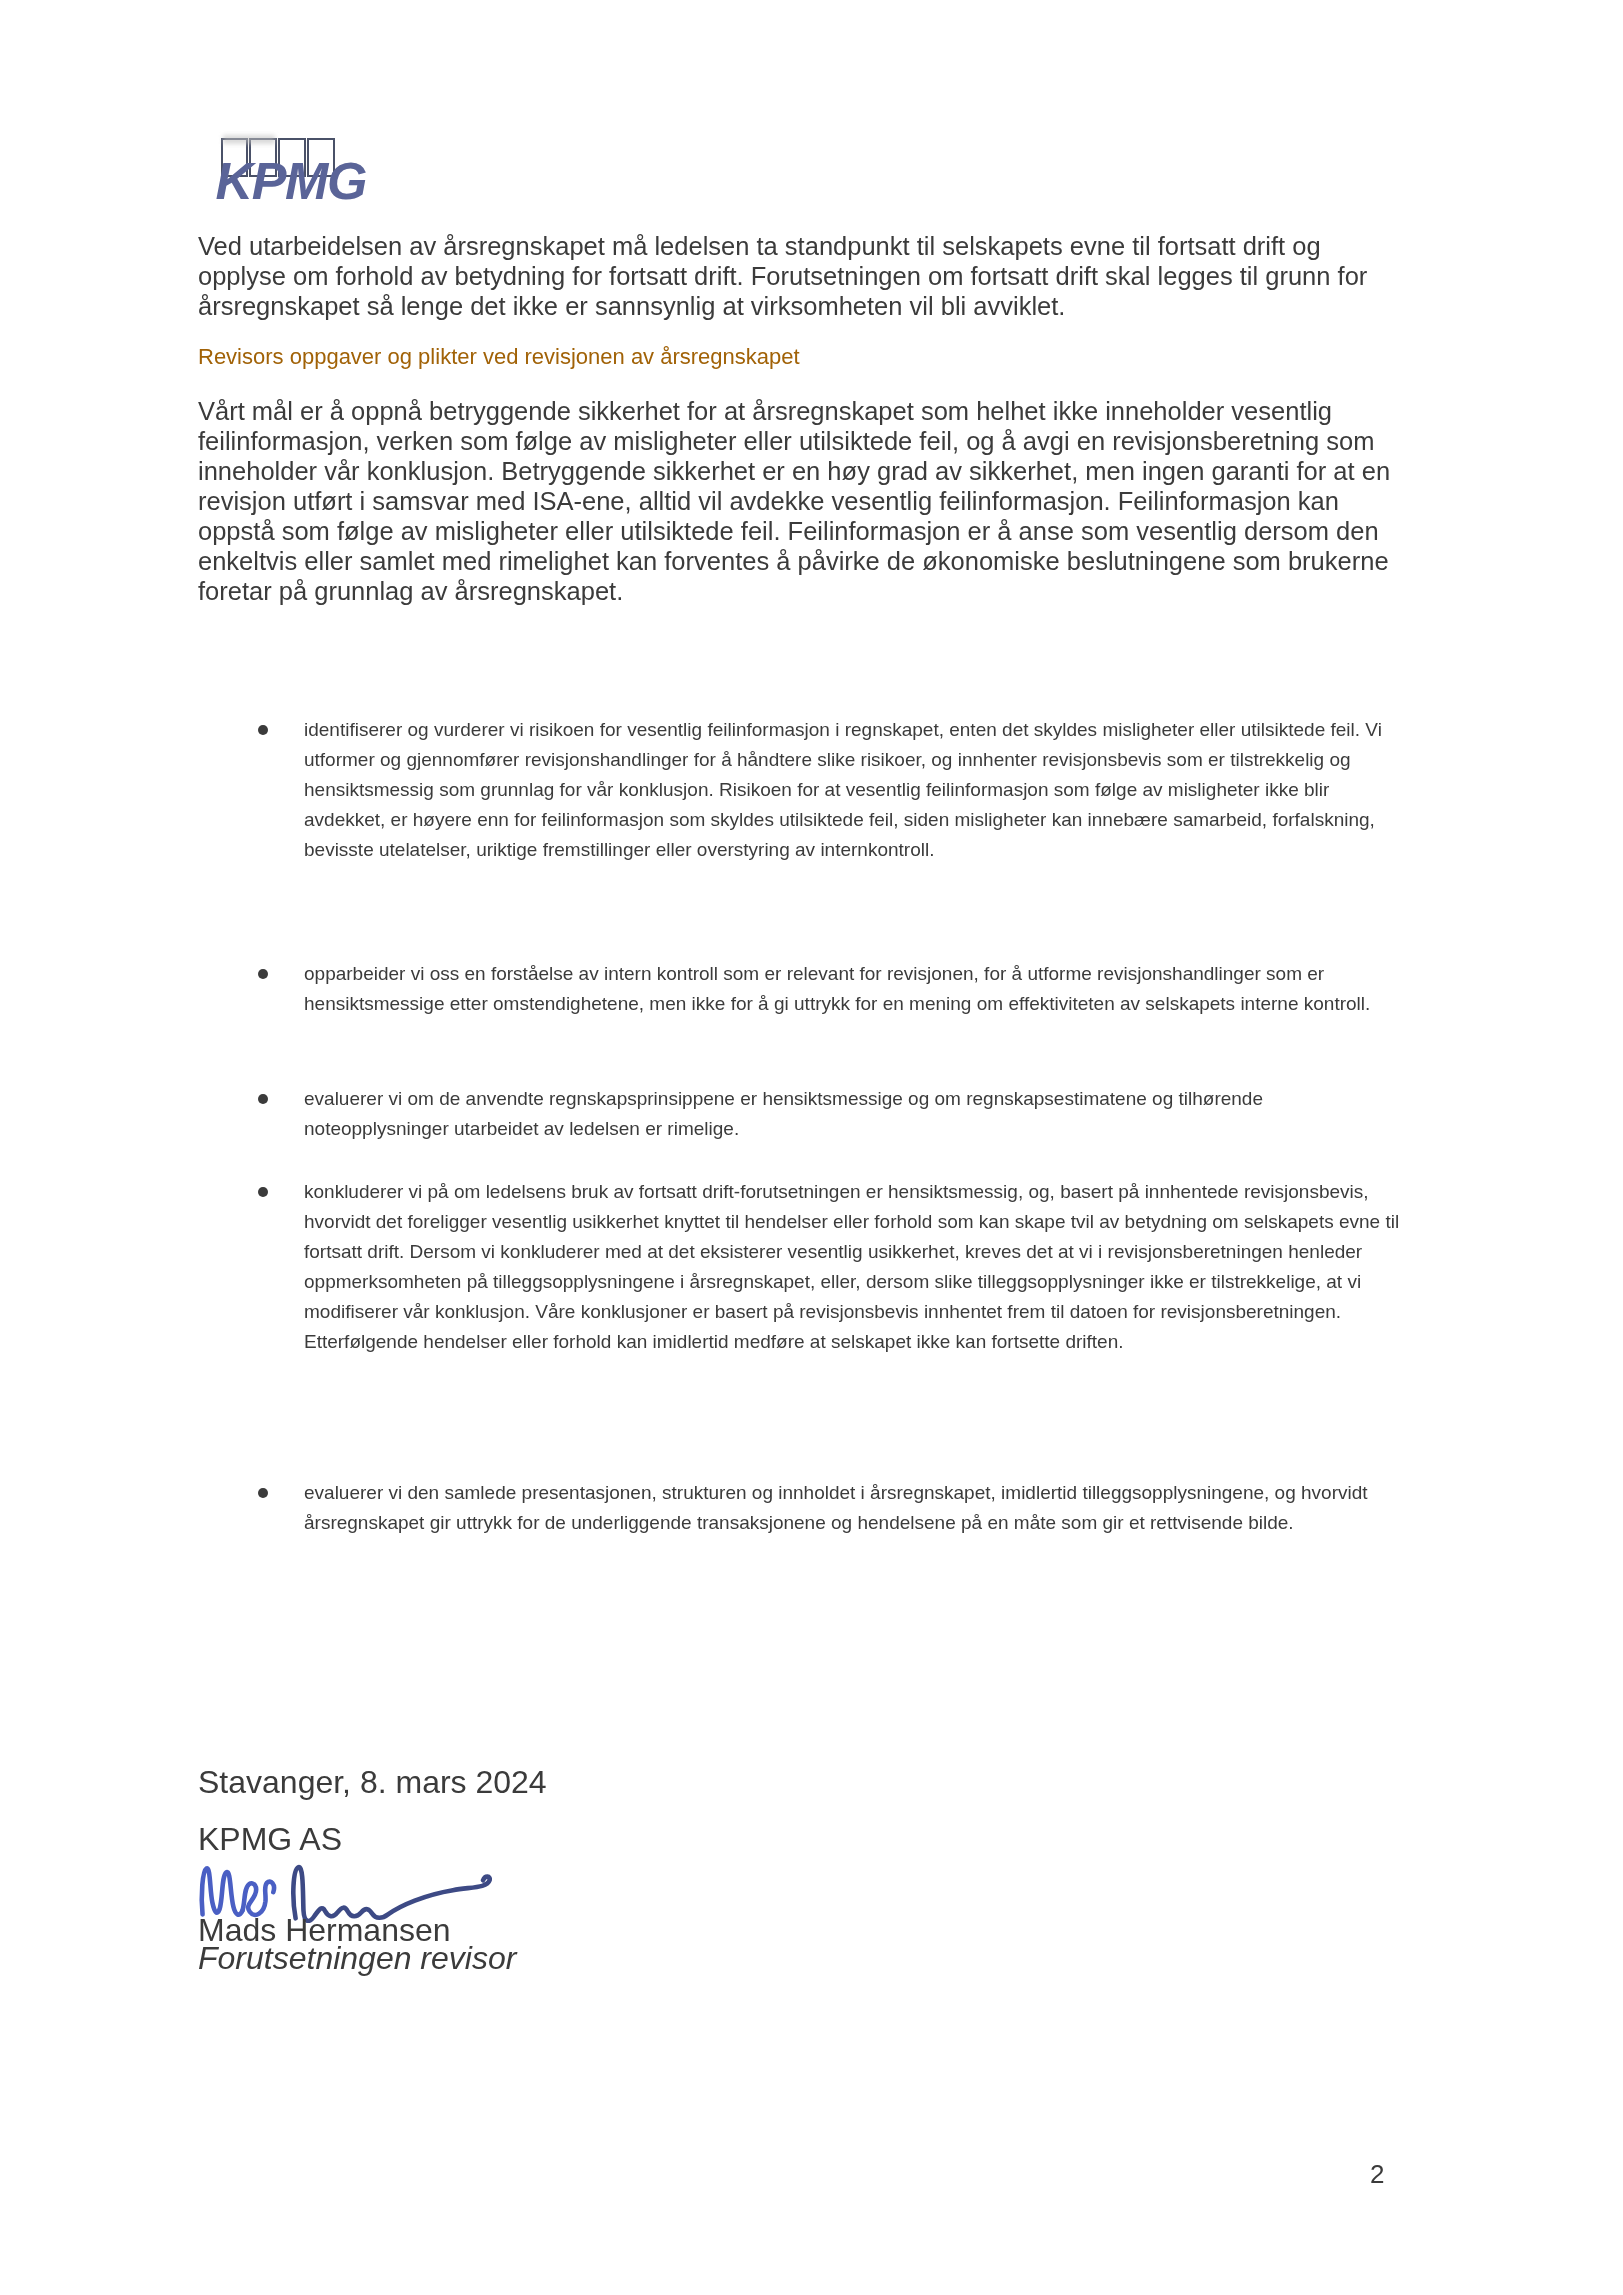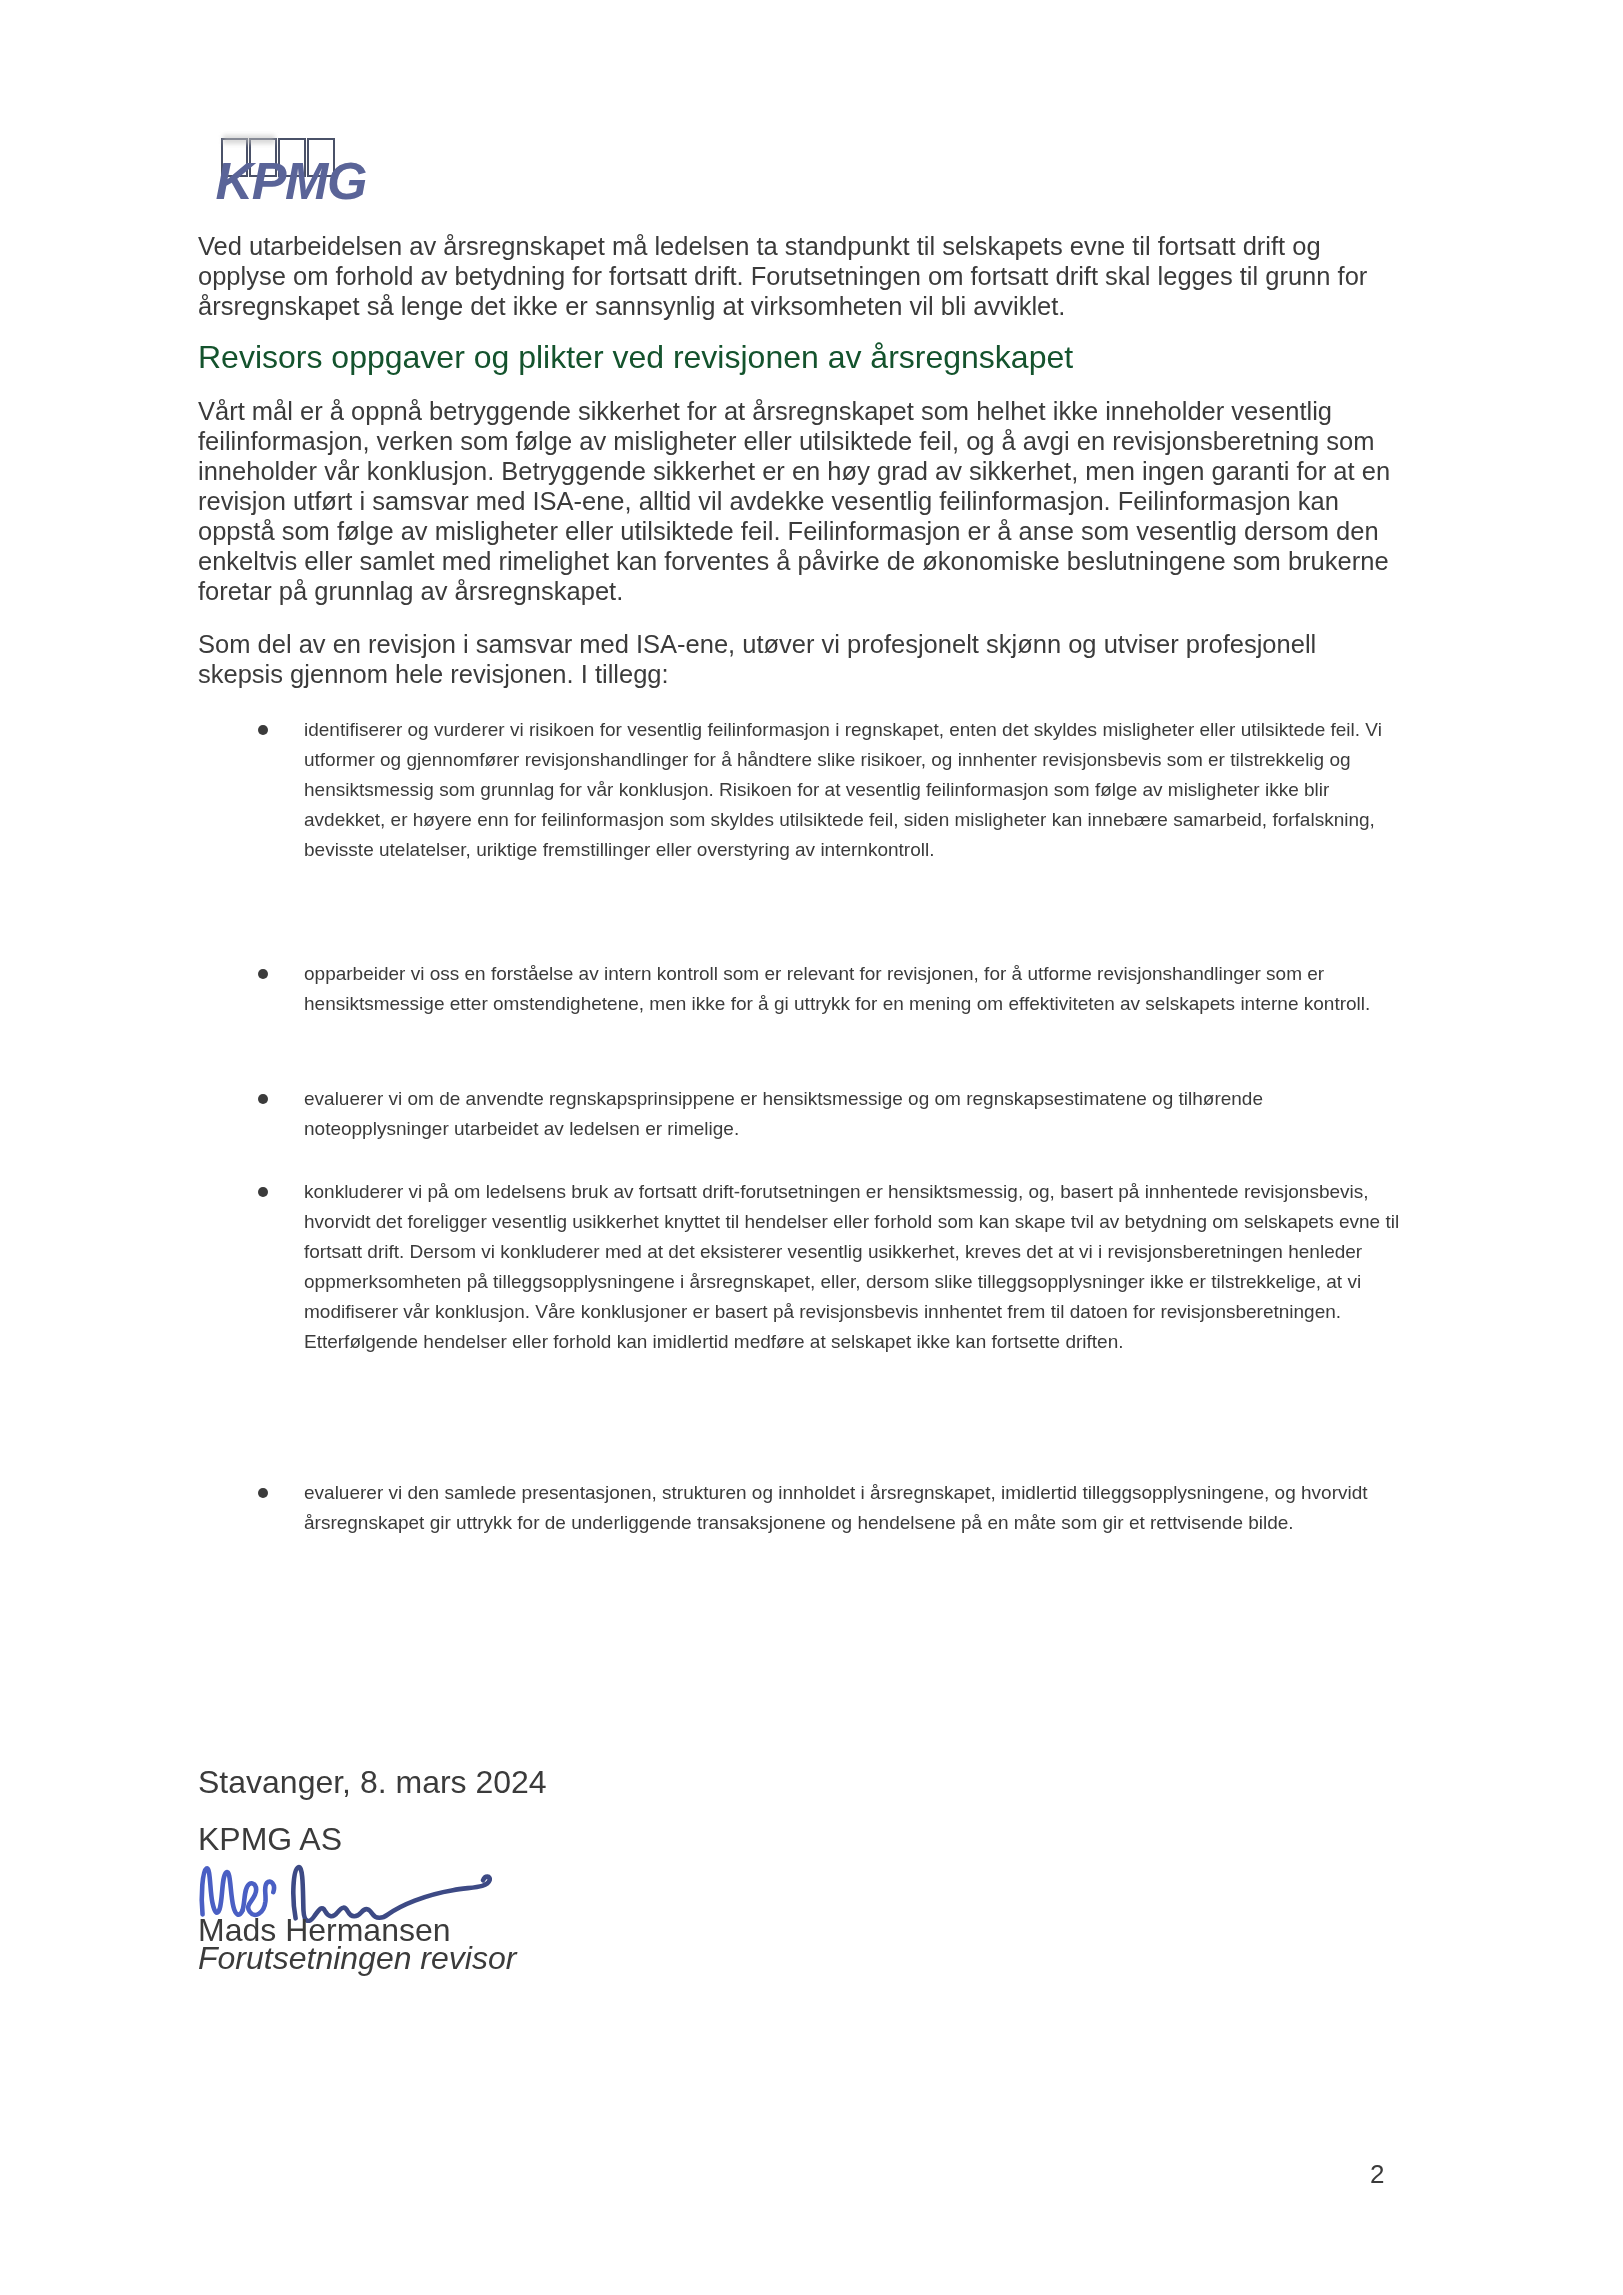--- a/index.html
+++ b/index.html
@@ -19,23 +19,23 @@
     font-size:25.5px;
     line-height:30px;
     color:#3b3b3b;
     white-space:pre-wrap;
     margin-top:8px;
   }
   .section-heading{
     position:absolute;
     left:198px;
     width:1208px;
-    font-size:32px;
+    font-size:22px;
     line-height:30px;
-    color:#14532d;
+    color:#a16207;
   }
   .bullet-item{
     position:absolute;
     left:198px;
     width:1208px;
   }
   .bullet-dot{
     position:absolute;
     left:60px;
     top:9.8px;
@@ -133,21 +133,20 @@
     <div class="logo-smudge"></div>
     <div class="logo-text">KPMG</div>
   </div>
 
   <div class="para" style="top:223px">Ved utarbeidelsen av årsregnskapet må ledelsen ta standpunkt til selskapets evne til fortsatt drift og opplyse om forhold av betydning for fortsatt drift. Forutsetningen om fortsatt drift skal legges til grunn for årsregnskapet så lenge det ikke er sannsynlig at virksomheten vil bli avviklet.</div>
 
   <div class="section-heading" style="top:342px">Revisors oppgaver og plikter ved revisjonen av årsregnskapet</div>
 
   <div class="para" style="top:388px">Vårt mål er å oppnå betryggende sikkerhet for at årsregnskapet som helhet ikke inneholder vesentlig feilinformasjon, verken som følge av misligheter eller utilsiktede feil, og å avgi en revisjonsberetning som inneholder vår konklusjon. Betryggende sikkerhet er en høy grad av sikkerhet, men ingen garanti for at en revisjon utført i samsvar med ISA-ene, alltid vil avdekke vesentlig feilinformasjon. Feilinformasjon kan oppstå som følge av misligheter eller utilsiktede feil. Feilinformasjon er å anse som vesentlig dersom den enkeltvis eller samlet med rimelighet kan forventes å påvirke de økonomiske beslutningene som brukerne foretar på grunnlag av årsregnskapet.</div>
 
-  <div class="para" style="top:621px">Som del av en revisjon i samsvar med ISA-ene, utøver vi profesjonelt skjønn og utviser profesjonell skepsis gjennom hele revisjonen. I tillegg:</div>
 
   <div class="bullet-item" style="top:715px">
     <span class="bullet-dot"></span>
     <div class="bullet-text">identifiserer og vurderer vi risikoen for vesentlig feilinformasjon i regnskapet, enten det skyldes misligheter eller utilsiktede feil. Vi utformer og gjennomfører revisjonshandlinger for å håndtere slike risikoer, og innhenter revisjonsbevis som er tilstrekkelig og hensiktsmessig som grunnlag for vår konklusjon. Risikoen for at vesentlig feilinformasjon som følge av misligheter ikke blir avdekket, er høyere enn for feilinformasjon som skyldes utilsiktede feil, siden misligheter kan innebære samarbeid, forfalskning, bevisste utelatelser, uriktige fremstillinger eller overstyring av internkontroll.</div>
   </div>
 
   <div class="bullet-item" style="top:959px">
     <span class="bullet-dot"></span>
     <div class="bullet-text">opparbeider vi oss en forståelse av intern kontroll som er relevant for revisjonen, for å utforme revisjonshandlinger som er hensiktsmessige etter omstendighetene, men ikke for å gi uttrykk for en mening om effektiviteten av selskapets interne kontroll.</div>
   </div>

